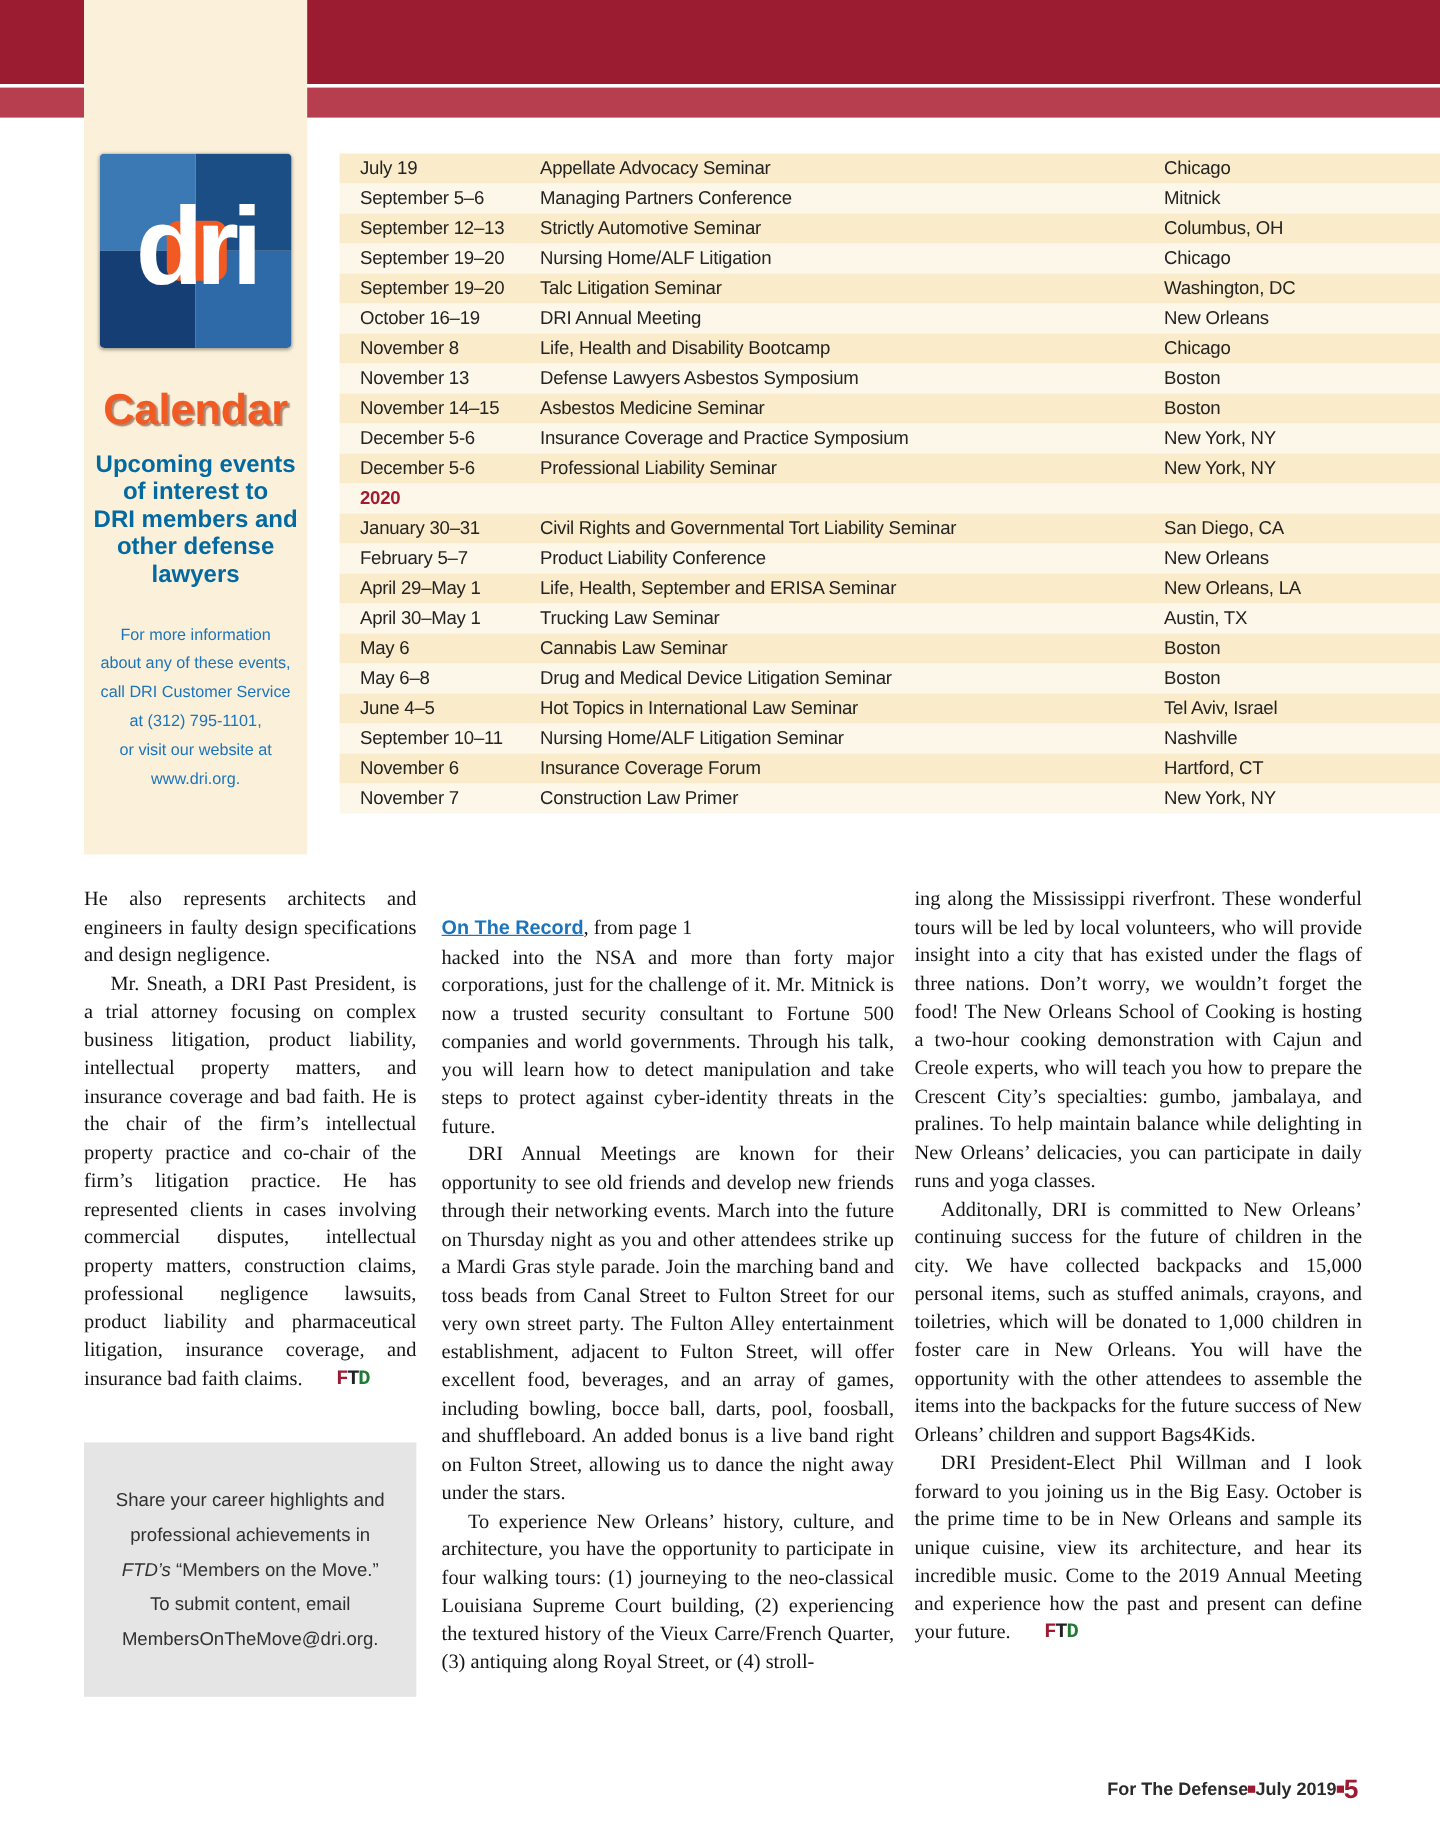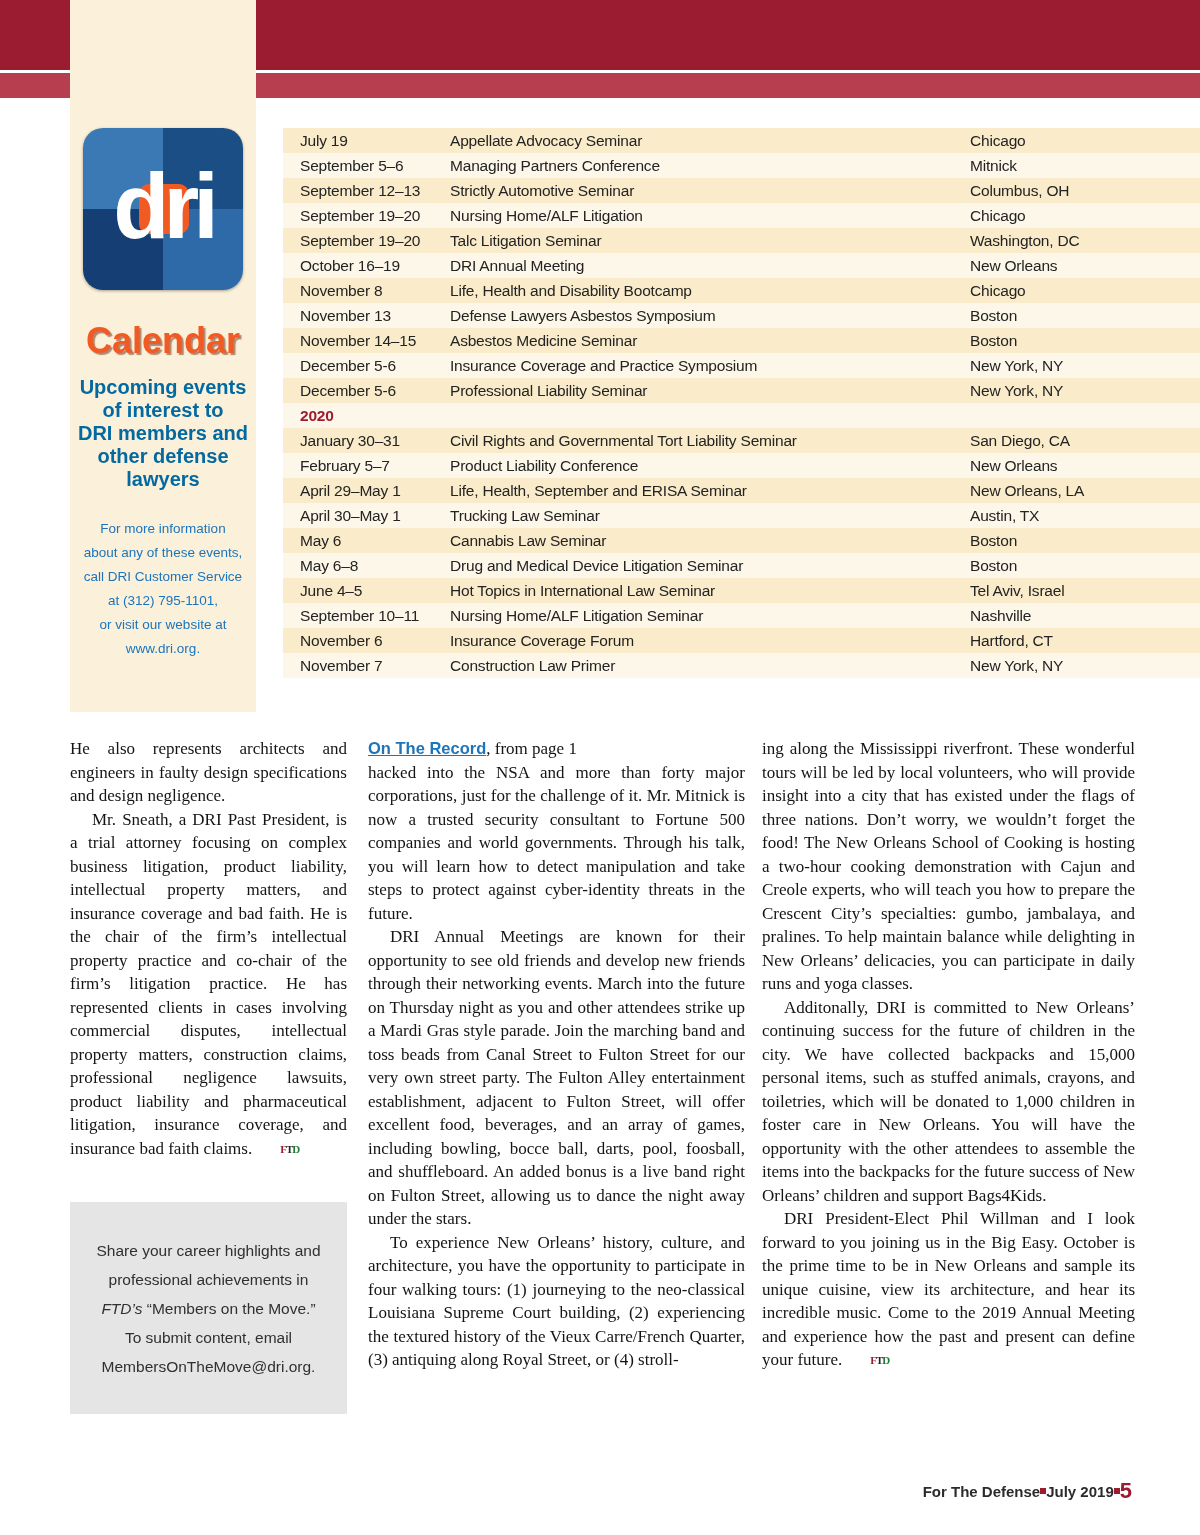--- a/index.html
+++ b/index.html
@@ -5,21 +5,21 @@
   html,body{margin:0;padding:0;background:#ffffff;}
   .page{position:relative;width:1200px;height:1535px;background:#ffffff;overflow:hidden;
         font-family:"Liberation Serif",serif;color:#111;}
 
   
   .band-top{position:absolute;left:0;top:0;width:1200px;height:70px;background:#9b1b31;z-index:1;}
   .band-stripe{position:absolute;left:0;top:73px;width:1200px;height:25px;background:#b73e4e;z-index:1;}
 
   
   .sidebar{position:absolute;left:70px;top:0;width:186px;height:712px;background:#fbf0d9;z-index:2;}
-  .dri-logo{position:relative;width:160px;height:162px;margin:128px auto 0;border-radius:20px;overflow:hidden;
+  .dri-logo{position:relative;width:160px;height:162px;margin:128px auto 0;border-radius:4px;overflow:hidden;
             box-shadow:0 1px 3px rgba(0,0,0,.35);text-align:right;}
   .quad{position:absolute;width:50%;height:50%;}
   .q1{left:0;top:0;background:#3b79b4;}
   .q2{right:0;top:0;background:#1c4e86;}
   .q3{left:0;bottom:0;background:#153f74;}
   .q4{right:0;bottom:0;background:#2e6aa8;}
   .dri-orange{position:absolute;left:56px;top:56px;width:50px;height:50px;background:#f15a22;border-radius:10px;}
   .dri-text{position:absolute;left:0;top:0;right:0;bottom:6px;display:flex;align-items:center;justify-content:center;
             color:#fff;font-family:"Liberation Sans",sans-serif;font-weight:bold;font-size:92px;letter-spacing:-6px;}
   .cal-title{font-family:"Liberation Sans",sans-serif;font-size:36px;font-weight:bold;color:#f15a22;
@@ -36,30 +36,30 @@
   .cal-row:nth-child(odd){background:#faecca;}
   .cal-row:nth-child(even){background:#fdf7e9;}
   .cell-date{width:150px;margin-left:17px;flex:none;}
   .cell-event{width:520px;flex:none;}
   .cell-loc{flex:1;}
   .year-label{font-weight:bold;color:#a11c33;}
 
   
   .col{position:absolute;top:737px;z-index:2;}
   .col1{left:70px;width:277px;}
-  .col2{left:368px;width:377px;}
+  .col2{left:368px;width:377px;margin-top:24px;}
   .col3{left:762px;width:373px;}
   .para{font-size:17px;line-height:23.5px;text-align:justify;margin:0;hyphens:auto;color:#141414;}
   .para.indent{text-indent:22px;}
   .record-line{text-align:left;margin-bottom:0;}
   .record-head{font-family:"Liberation Sans",sans-serif;font-weight:bold;font-size:16.5px;
                color:#1c75bc;text-decoration:underline;}
   .record-suffix{font-size:17px;color:#141414;}
-  .endmark{display:inline-block;margin-left:6px;font-family:Liberation Serif, serif;
-           font-weight:bold;font-size:11px;letter-spacing:-1px;vertical-align:1px;white-space:nowrap;}
+  .endmark{display:inline-block;margin-left:6px;font-family:Liberation Mono, monospace;
+           font-weight:bold;font-size:17px;letter-spacing:-1px;vertical-align:1px;white-space:nowrap;}
   .em0{color:#9b1b31}.em1{color:#232323}.em2{color:#1f7a33}
 
   
   .share-box{position:absolute;left:70px;top:1202px;width:277px;height:212px;background:#e5e5e5;z-index:2;
              display:flex;align-items:center;justify-content:center;}
   .share-text{font-family:"Liberation Sans",sans-serif;font-size:15.5px;line-height:29px;color:#303030;
               text-align:center;margin:0;padding:0 22px;}
 
   
   .footer{position:absolute;right:68px;top:1478px;display:flex;align-items:center;z-index:2;

